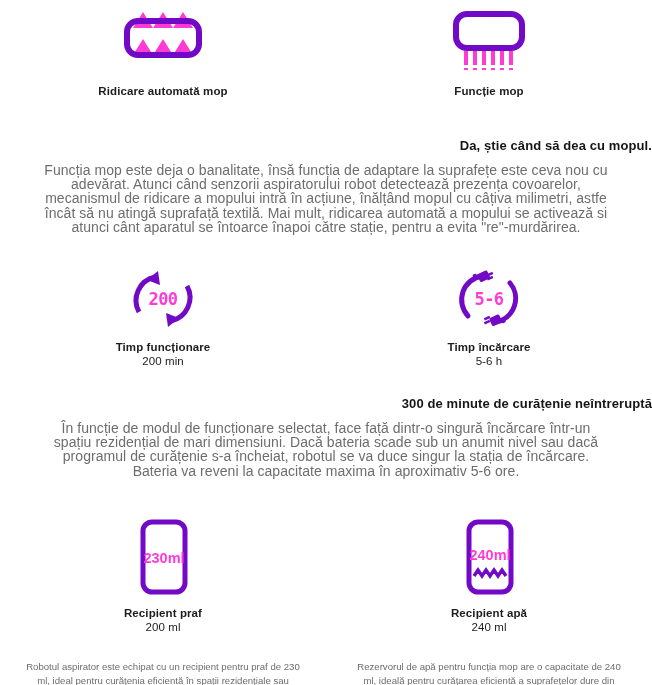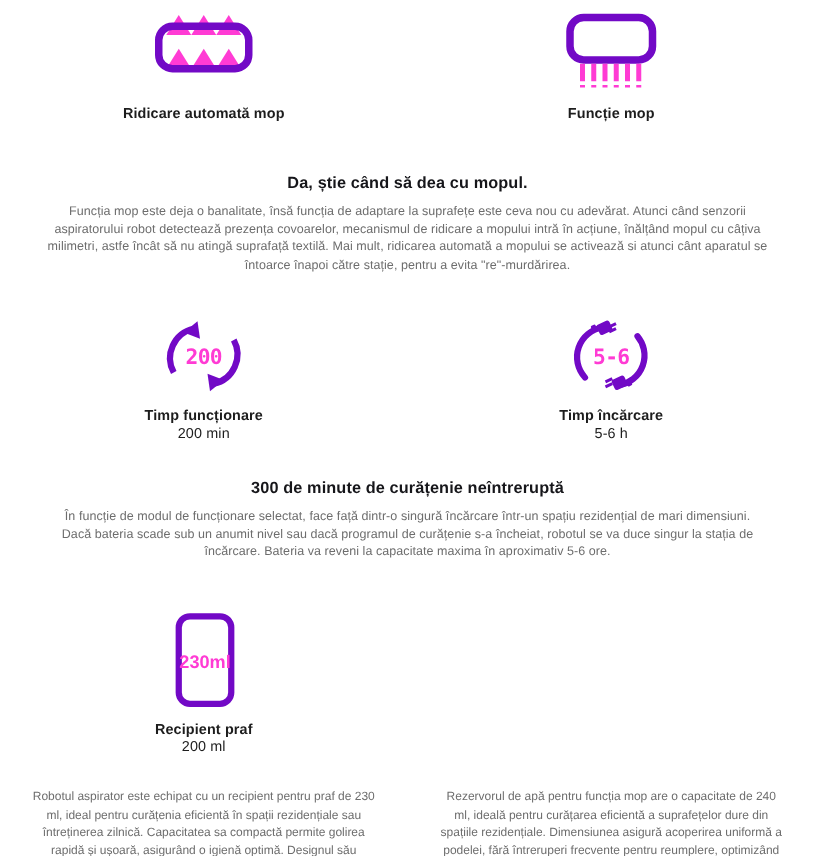--- a/index.html
+++ b/index.html
@@ -45,23 +45,24 @@
   }
   .feature-label .sub { display: block; font-weight: normal; }
 
   
   .text-block { width: 652px; text-align: center; }
   .block-title {
     font-size: 13px;
     font-weight: bold;
     color: #16161a;
     letter-spacing: .1px;
+    text-align: right;
   }
   .block-body {
-    font-size: 10px;
+    font-size: 14px;
     line-height: 14.2px;
     color: #6d6d6d;
     margin: 0 auto;
     letter-spacing: .05px;
   }
 
   .two-col-text {
     display: flex;
     width: 652px;
   }
@@ -198,20 +199,33 @@
           <rect x="16" y="4" width="42" height="70" rx="9" ry="9" fill="none" stroke="#7209C6" stroke-width="5"></rect>
           <text x="37" y="45" text-anchor="middle" font-family="'Liberation Sans', sans-serif" font-size="14.5" font-weight="bold" fill="#FF3BD4">230ml</text>
         </svg>
       </div>
       <div class="feature-label s-top1">
         <span>Recipient praf</span>
         <span class="sub">200 ml</span>
       </div>
     </div>
 
+    <div class="feature-col">
+      <div class="icon-wrap" style="height:78px;">
+        <svg width="72" height="78" viewBox="0 0 72 78" aria-hidden="true">
+          <rect x="16" y="4" width="42" height="70" rx="9" ry="9" fill="none" stroke="#7209C6" stroke-width="5"></rect>
+          <text x="37" y="42" text-anchor="middle" font-family="'Liberation Sans', sans-serif" font-size="14.5" font-weight="bold" fill="#FF3BD4">240ml</text>
+          <path d="M21 58 L25 52 L29 58 L33 52 L37 58 L41 52 L45 58 L49 52 L53 58" fill="none" stroke="#7209C6" stroke-width="3.4" stroke-linejoin="miter"></path>
+        </svg>
+      </div>
+      <div class="feature-label s-top1">
+        <span>Recipient apă</span>
+        <span class="sub">240 ml</span>
+      </div>
+    </div>
   </div>
 
   <div class="two-col-text" style="padding-top:26px;">
     <div class="col-text">
       <div class="inner">Robotul aspirator este echipat cu un recipient pentru praf de 230 ml, ideal pentru curățenia eficientă în spații rezidențiale sau întreținerea zilnică. Capacitatea sa compactă permite golirea rapidă și ușoară, asigurând o igienă optimă. Designul său eficient maximizează spațiul, însă fără a compromite dimensiunile reduse ale robotului.</div>
     </div>
     <div class="col-text">
       <div class="inner">Rezervorul de apă pentru funcția mop are o capacitate de 240 ml, ideală pentru curățarea eficientă a suprafețelor dure din spațiile rezidențiale. Dimensiunea asigură acoperirea uniformă a podelei, fără întreruperi frecvente pentru reumplere, optimizând astfel atât timpul, cât și rezultatele curățeniei.</div>
     </div>
   </div>

